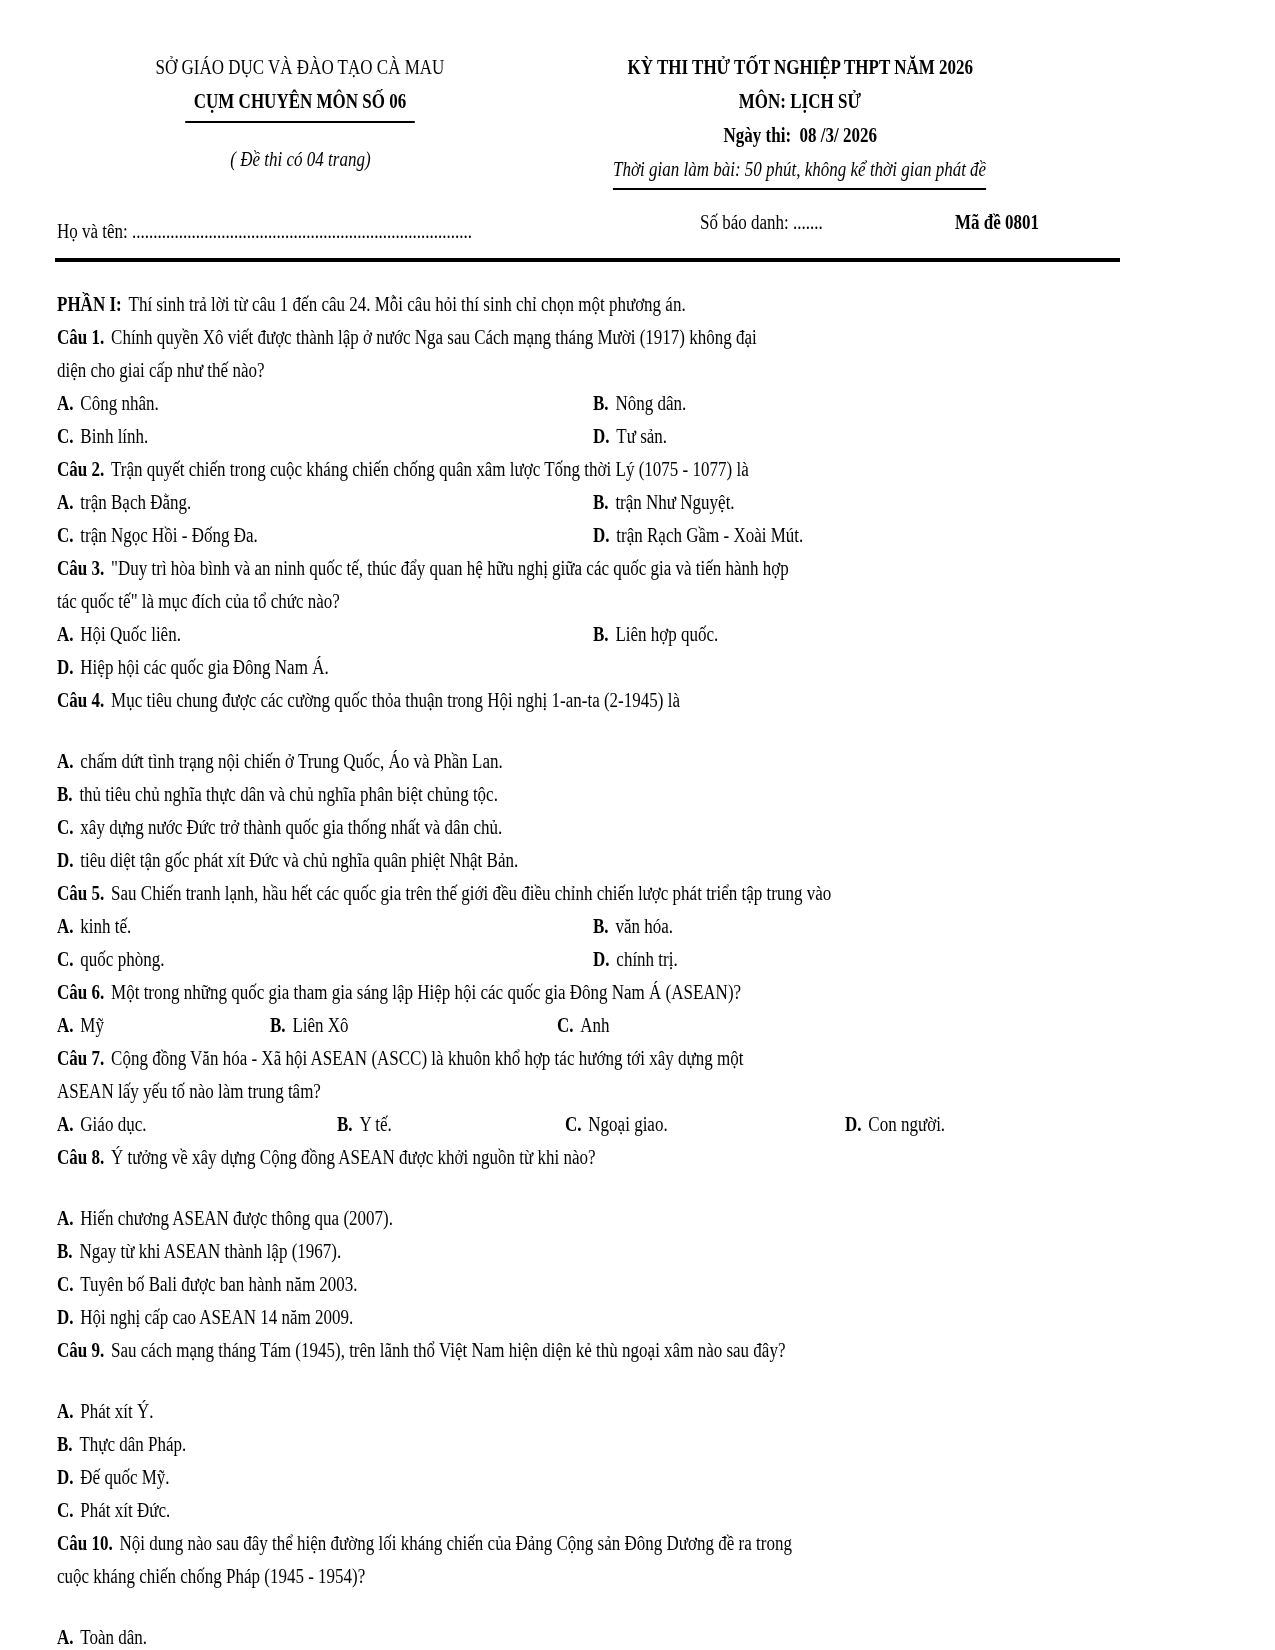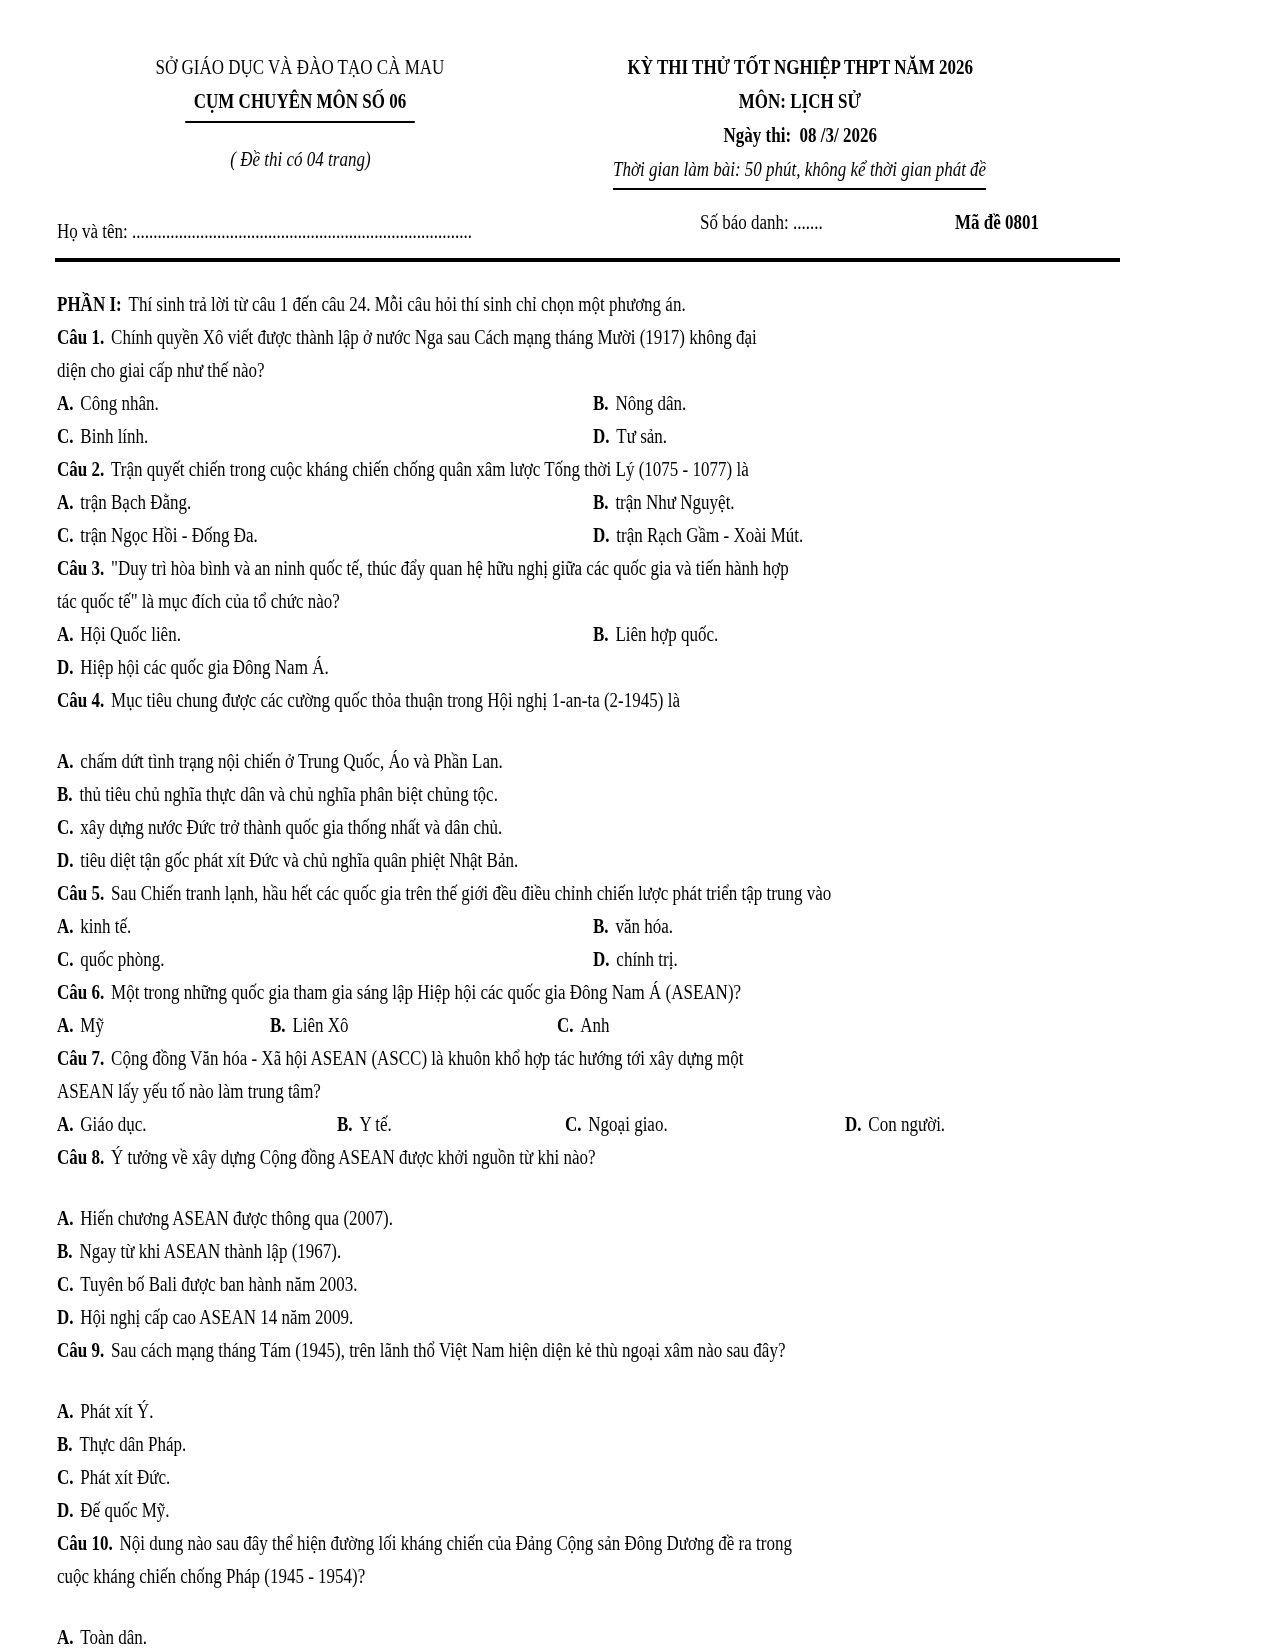--- a/index.html
+++ b/index.html
@@ -150,22 +150,22 @@
           <div class="opt"><span class="cx"><b class="k">B.</b><span>Ngay từ khi ASEAN thành lập (1967).</span></span></div>
           <div class="opt"><span class="cx"><b class="k">C.</b><span>Tuyên bố Bali được ban hành năm 2003.</span></span></div>
           <div class="opt"><span class="cx"><b class="k">D.</b><span>Hội nghị cấp cao ASEAN 14 năm 2009.</span></span></div>
         </div>
       </div>
       <div class="q">
         <div class="qline"><span class="cx"><b class="qlabel">Câu 9.</b>Sau cách mạng tháng Tám (1945), trên lãnh thổ Việt Nam hiện diện kẻ thù ngoại xâm nào sau đây?</span></div>
         <div class="opts l1col">
           <div class="opt"><span class="cx"><b class="k">A.</b><span>Phát xít Ý.</span></span></div>
           <div class="opt"><span class="cx"><b class="k">B.</b><span>Thực dân Pháp.</span></span></div>
+          <div class="opt"><span class="cx"><b class="k">D.</b><span>Đế quốc Mỹ.</span></span></div>
           <div class="opt"><span class="cx"><b class="k">C.</b><span>Phát xít Đức.</span></span></div>
-          <div class="opt"><span class="cx"><b class="k">D.</b><span>Đế quốc Mỹ.</span></span></div>
         </div>
       </div>
       <div class="q">
         <div class="qline"><span class="cx"><b class="qlabel">Câu 10.</b>Nội dung nào sau đây thể hiện đường lối kháng chiến của Đảng Cộng sản Đông Dương đề ra trong</span></div>
         <div class="qline"><span class="cx">cuộc kháng chiến chống Pháp (1945 - 1954)?</span></div>
         <div class="opts l1col">
           <div class="opt"><span class="cx"><b class="k">A.</b><span>Toàn dân.</span></span></div>
           <div class="opt"><span class="cx"><b class="k">B.</b><span>Nhân dân.</span></span></div>
         </div>
       </div>

